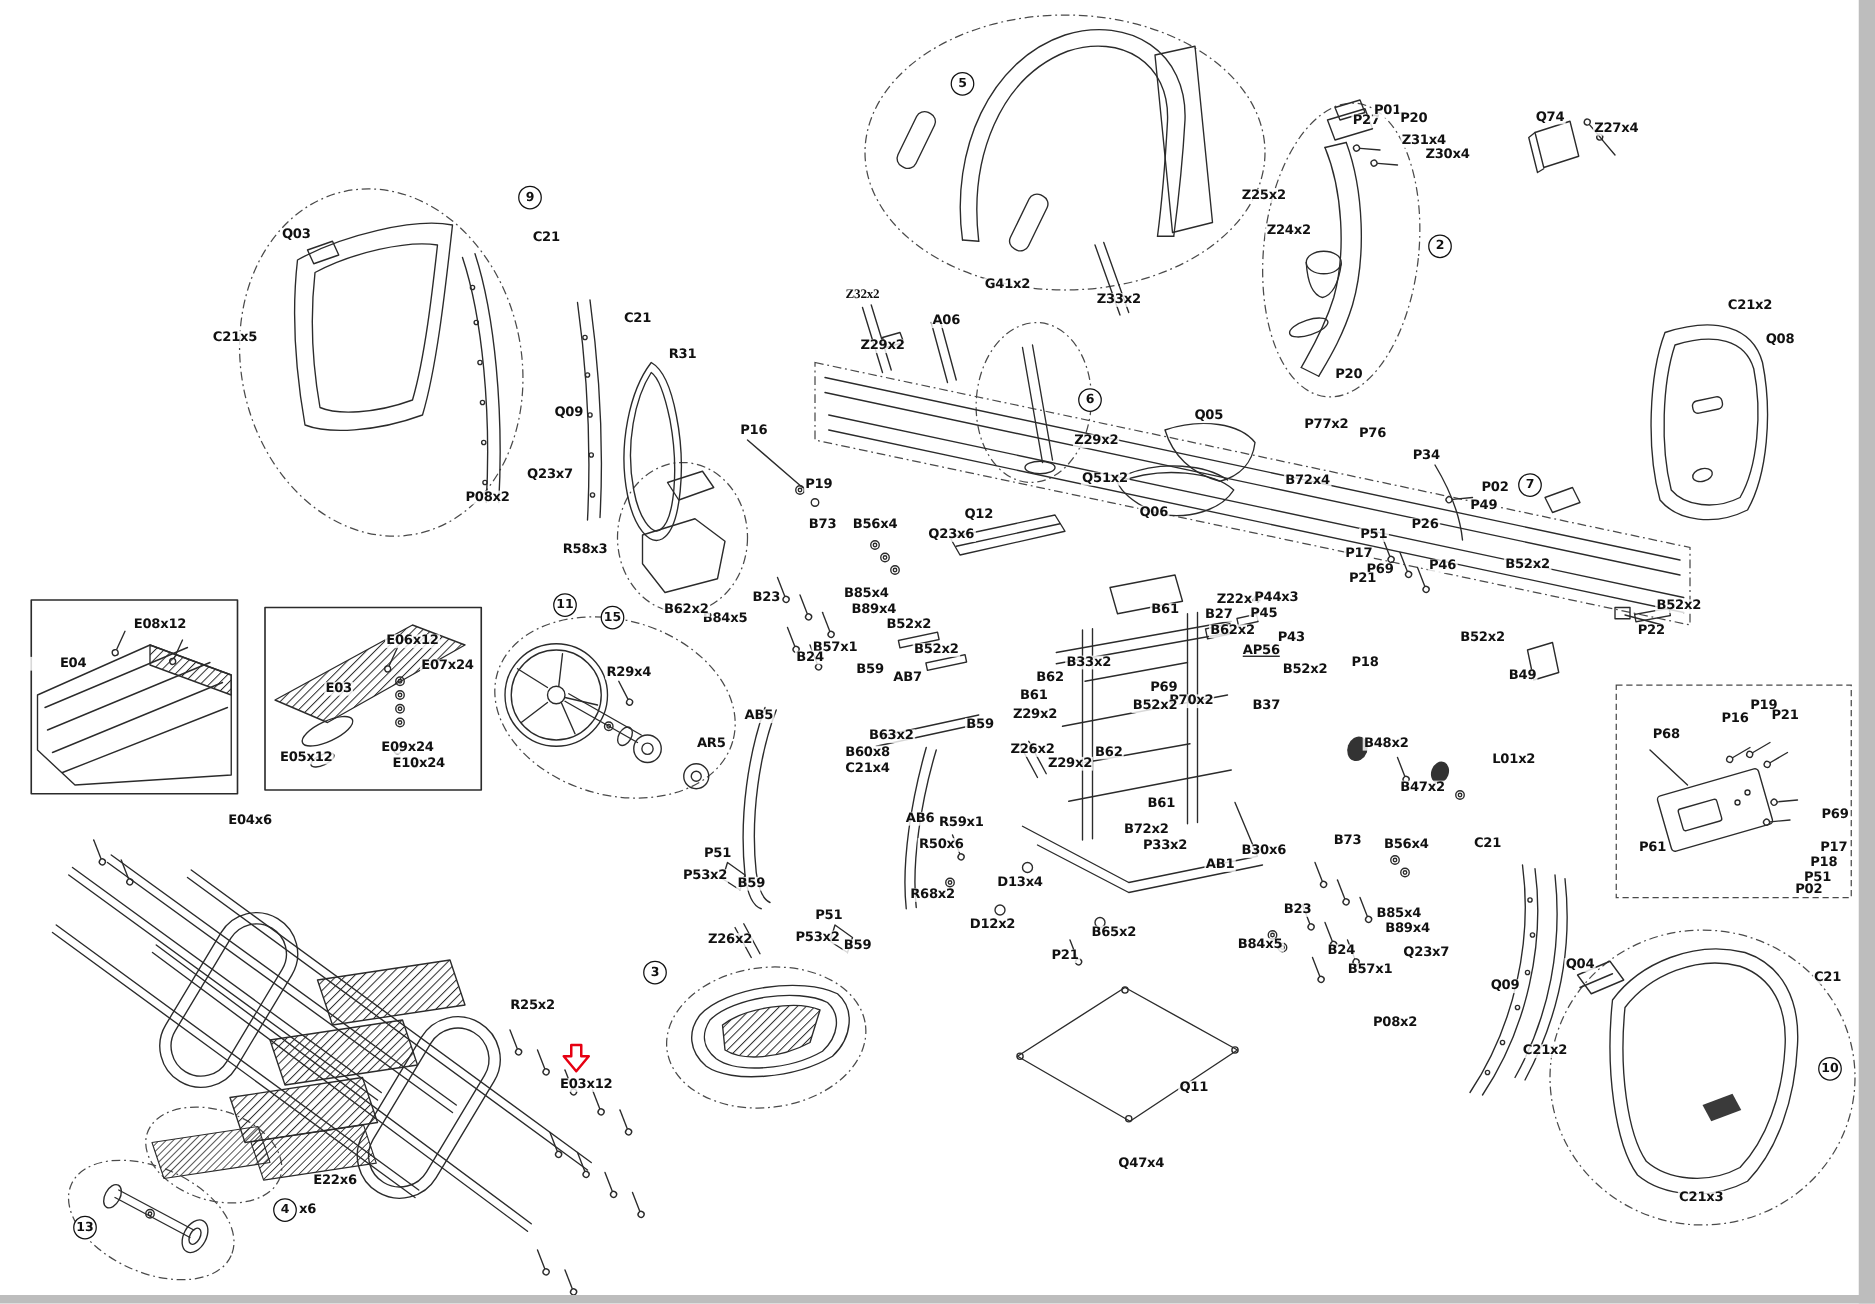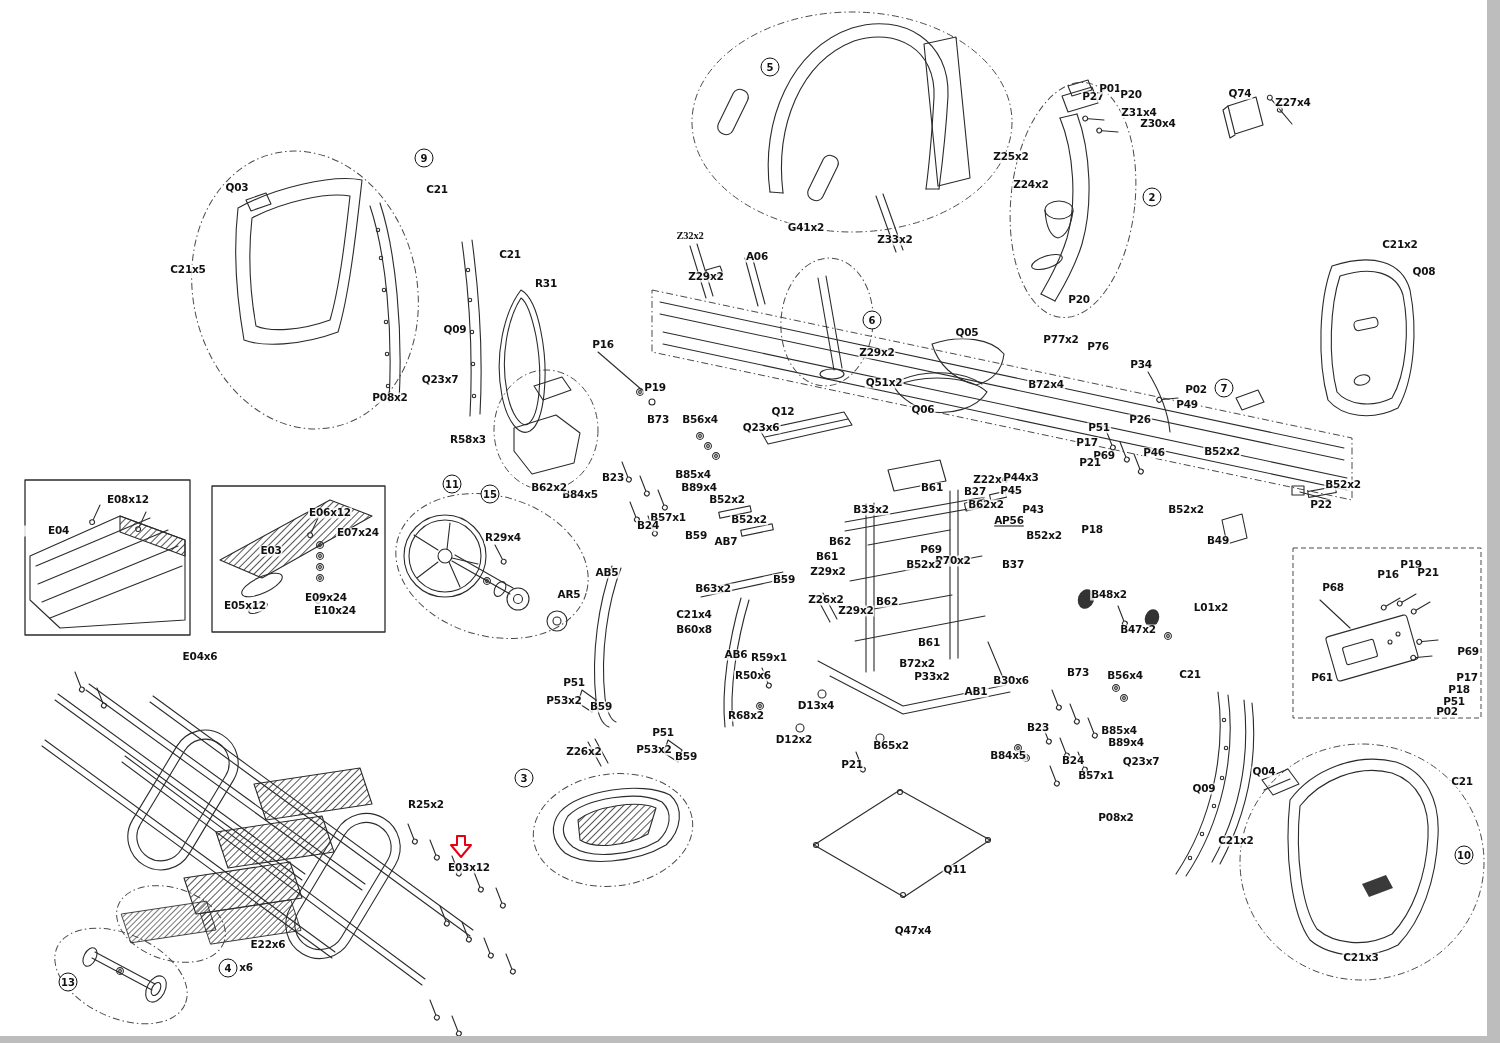--- a/index.html
+++ b/index.html
@@ -385,32 +385,32 @@
       <span class="plabel" style="left: 668px; top: 518px; color: rgb(17, 17, 17);">B57x1</span>
       <span class="plabel" style="left: 648px; top: 526px; color: rgb(17, 17, 17);">B24</span>
       <span class="plabel" style="left: 749px; top: 520px; color: rgb(17, 17, 17);">B52x2</span>
       <span class="plabel" style="left: 696px; top: 536px; color: rgb(17, 17, 17);">B59</span>
       <span class="plabel" style="left: 726px; top: 542px; color: rgb(17, 17, 17);">AB7</span>
       <span class="plabel" style="left: 503px; top: 538px; color: rgb(17, 17, 17);">R29x4</span>
       <span class="plabel" style="left: 569px; top: 595px; color: rgb(17, 17, 17);">AR5</span>
       <span class="plabel" style="left: 607px; top: 573px; color: rgb(17, 17, 17);">AB5</span>
       <span class="plabel" style="left: 713px; top: 589px; color: rgb(17, 17, 17);">B63x2</span>
       <span class="plabel" style="left: 694px; top: 615px; color: rgb(17, 17, 17);">C21x4</span>
-      <span class="plabel" style="left: 694px; top: 630px; color: rgb(17, 17, 17); text-align: center;">B60x8</span>
+      <span class="plabel" style="left: 694px; top: 602px; color: rgb(17, 17, 17); text-align: center;">B60x8</span>
       <span class="plabel" style="left: 784px; top: 580px; color: rgb(17, 17, 17);">B59</span>
       <span class="plabel" style="left: 736px; top: 655px; color: rgb(17, 17, 17);">AB6</span>
       <span class="plabel" style="left: 128px; top: 500px; color: rgb(17, 17, 17);">E08x12</span>
       <span class="plabel" style="left: 38px; top: 531px; color: rgb(17, 17, 17); padding-left: 42px;">E04</span>
       <span class="plabel" style="left: 330px; top: 513px; color: rgb(17, 17, 17);">E06x12</span>
       <span class="plabel" style="left: 358px; top: 533px; color: rgb(17, 17, 17);">E07x24</span>
       <span class="plabel" style="left: 271px; top: 551px; color: rgb(17, 17, 17);">E03</span>
       <span class="plabel" style="left: 245px; top: 606px; color: rgb(17, 17, 17);">E05x12</span>
       <span class="plabel" style="left: 326px; top: 598px; color: rgb(17, 17, 17);">E09x24</span>
       <span class="plabel" style="left: 335px; top: 611px; color: rgb(17, 17, 17);">E10x24</span>
-      <span class="plabel" style="left: 871px; top: 510px; color: rgb(17, 17, 17);">B33x2</span>
+      <span class="plabel" style="left: 871px; top: 530px; color: rgb(17, 17, 17);">B33x2</span>
       <span class="plabel" style="left: 991px; top: 480px; color: rgb(17, 17, 17);">Z22x4</span>
       <span class="plabel" style="left: 975px; top: 492px; color: rgb(17, 17, 17);">B27</span>
       <span class="plabel" style="left: 1021px; top: 478px; color: rgb(17, 17, 17);">P44x3</span>
       <span class="plabel" style="left: 1011px; top: 491px; color: rgb(17, 17, 17);">P45</span>
       <span class="plabel" style="left: 986px; top: 505px; color: rgb(17, 17, 17);">B62x2</span>
       <span class="plabel" style="left: 932px; top: 488px; color: rgb(17, 17, 17);">B61</span>
       <span class="plabel" style="left: 840px; top: 542px; color: rgb(17, 17, 17);">B62</span>
       <span class="plabel" style="left: 827px; top: 557px; color: rgb(17, 17, 17);">B61</span>
       <span class="plabel" style="left: 828px; top: 572px; color: rgb(17, 17, 17);">Z29x2</span>
       <span class="plabel" style="left: 931px; top: 550px; color: rgb(17, 17, 17);">P69</span>

